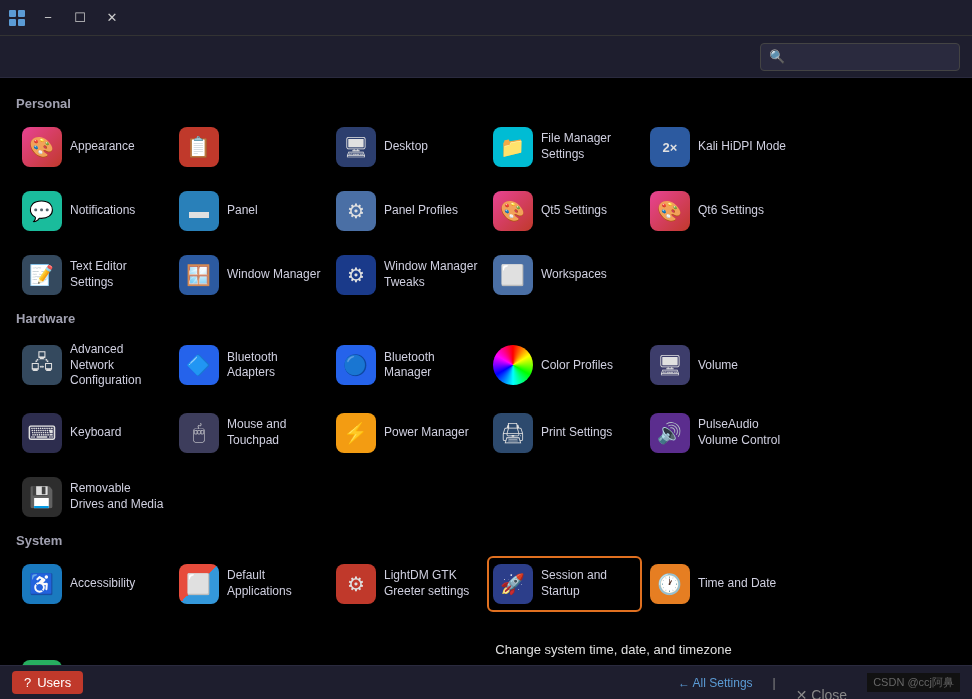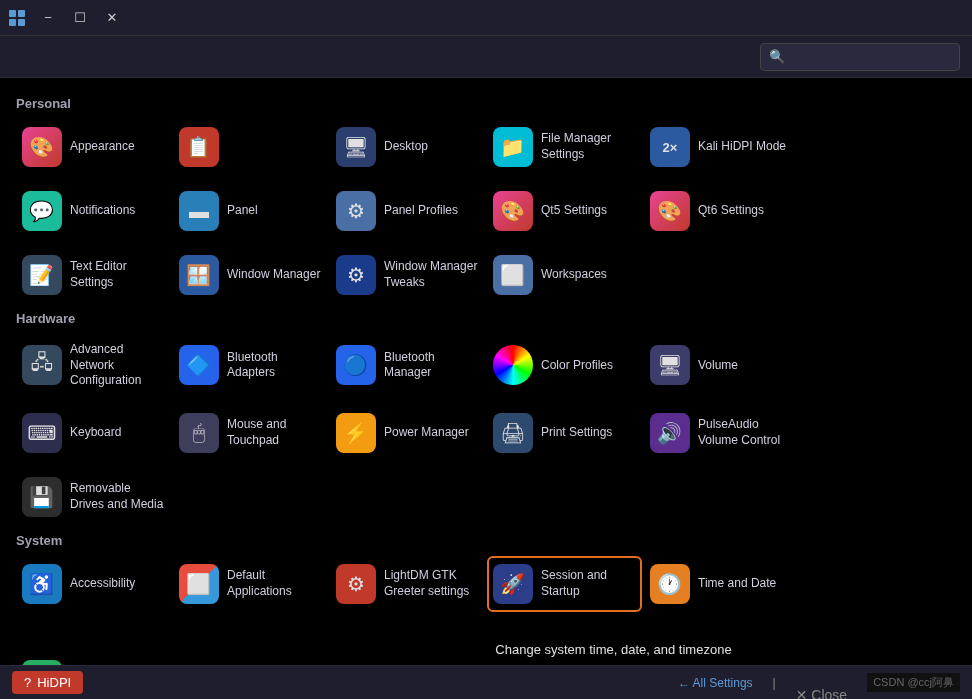--- a/index.html
+++ b/index.html
@@ -363,21 +363,21 @@
       <div class="icon-wrap ic-users">👤</div>
       <span class="item-label">Users and Groups</span>
     </div>
   </div>
 
 </div>
 
 <div class="bottombar">
   <button class="help-btn">
     <span>?</span>
-    <span>HiDPI</span>
+    <span>Users</span>
   </button>
   <div class="bottom-right">
     <a class="all-settings-link">← All Settings</a>
     <span>|</span>
     <span class="close-link">✕ Close</span>
     <span class="watermark">CSDN @ccj阿鼻</span>
   </div>
 </div>
 
 </body></html>

